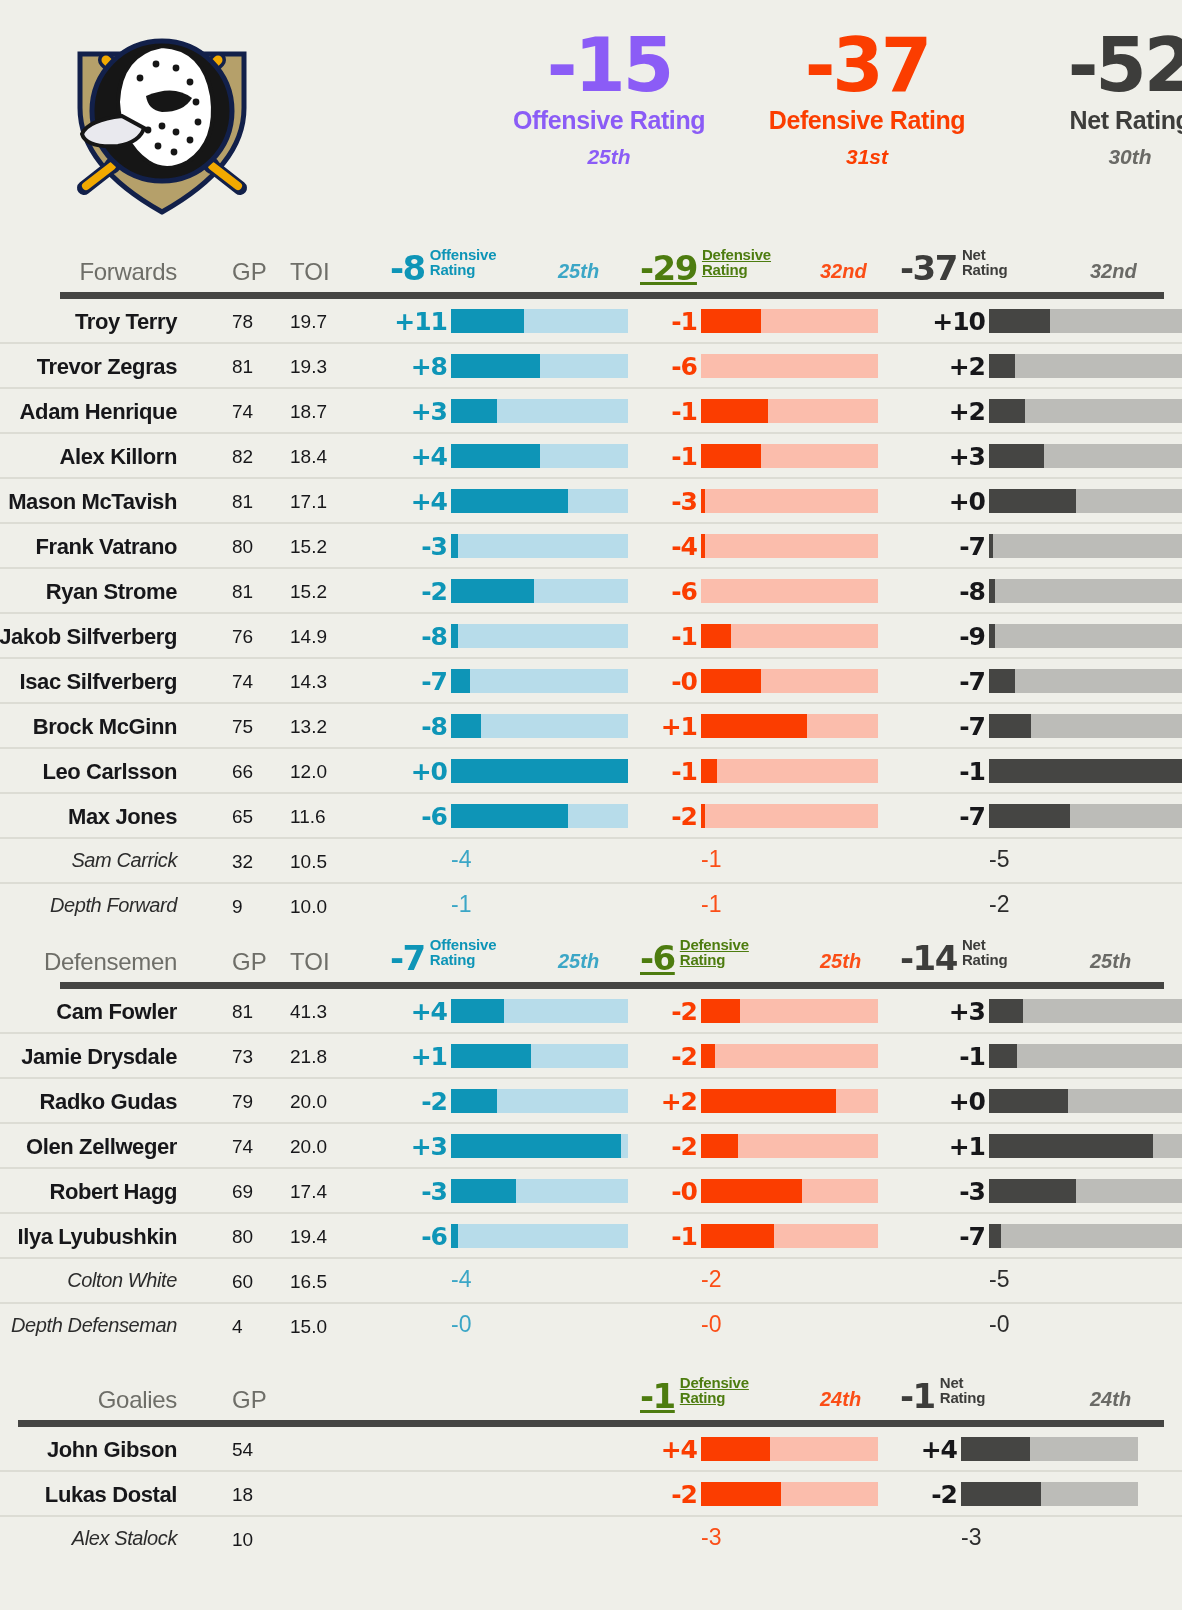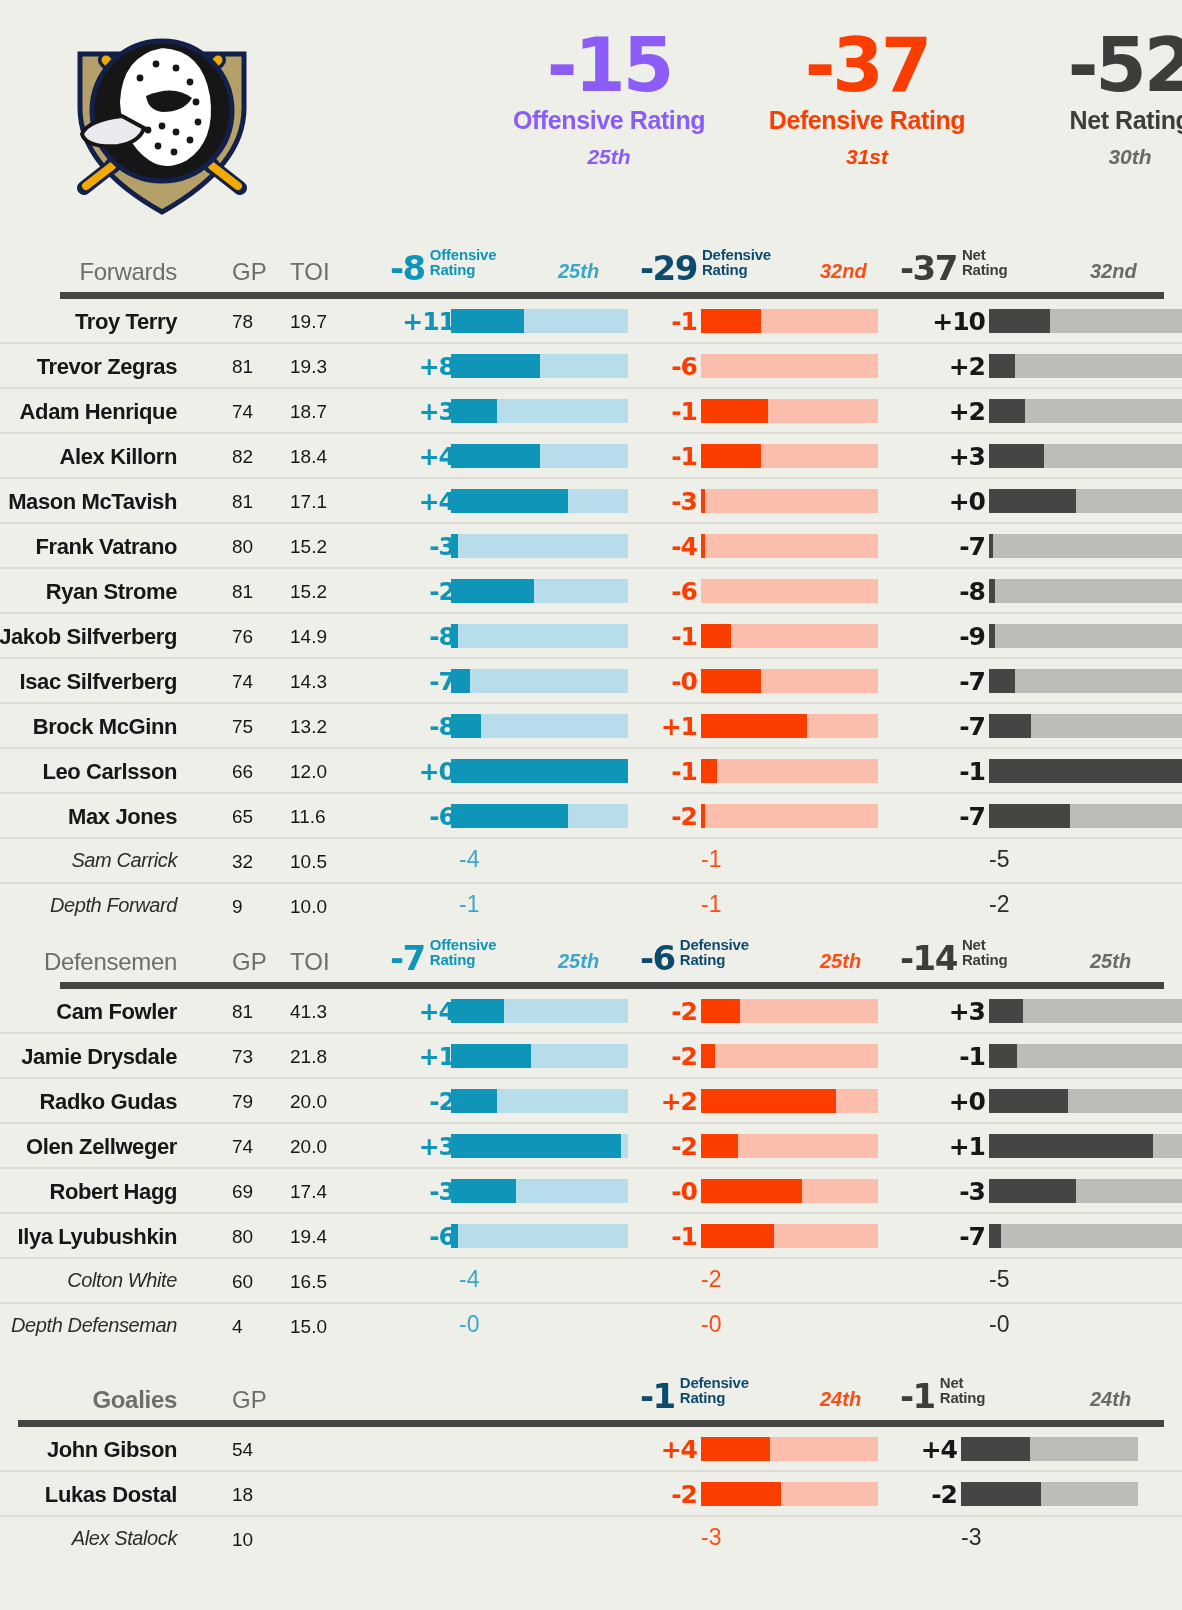--- a/index.html
+++ b/index.html
@@ -51,21 +51,21 @@
   .grp .val{
     font-size:34px;font-weight:bold;letter-spacing:-1.5px;
     font-family:"DejaVu Sans", sans-serif;vertical-align:-2px;
   }
   .grp .cap{
     display:inline-block;font-size:15px;font-weight:bold;line-height:1.02;
     margin-left:5px;vertical-align:3px;letter-spacing:-0.2px;
   }
   .grp .rk{position:absolute;font-size:20px;font-style:italic;font-weight:bold;bottom:5px;}
   .g-off{left:390px;} .g-off .val,.g-off .cap{color:#0E95B7;} .g-off .rk{left:168px;color:#3BA6C6;}
-  .g-def{left:640px;} .g-def .val,.g-def .cap{color:#0c4a6e;} .g-def .rk{left:180px;color:#FB4E17;}
+  .g-def{left:640px;} .g-def .val,.g-def .cap{color:#4d7c0f;text-decoration:underline;} .g-def .rk{left:180px;color:#FB4E17;}
   .g-net{left:900px;} .g-net .val,.g-net .cap{color:#3D3D3B;} .g-net .rk{left:190px;color:#6A6A66;}
 
   .rule{height:7px;background:#454543;margin-left:60px;margin-right:18px;}
   .sec-goalies .rule{margin-left:18px;}
 
   
   .row{position:relative;height:43px;border-bottom:2px solid #DCDCD4;}
   .row:last-child{border-bottom:none;}
   .row .name{
     position:absolute;right:1005px;top:10px;
@@ -79,42 +79,42 @@
   .metric{position:absolute;top:7px;height:30px;}
   .m-off{left:390px;width:238px;}
   .m-def{left:640px;width:238px;}
   .m-net{left:928px;width:263px;}
 
   .metric .num{
     position:absolute;left:0;top:1px;width:57px;text-align:right;
     font-size:25px;font-weight:bold;letter-spacing:-1px;
     font-family:"DejaVu Sans", sans-serif;
   }
-  .m-off .num{color:#0E95B7;margin-left:8px;}
+  .m-off .num{color:#0E95B7;}
   .m-def .num{color:#FB3D00;}
   .m-net .num{color:#17171A;}
 
   .track{position:absolute;left:61px;right:0;top:3px;height:24px;}
   .fill{position:absolute;left:0;top:0;height:24px;}
   .m-off .track{background:#B7DCEA;} .m-off .fill{background:#0E95B7;}
   .m-def .track{background:#FBBDAC;} .m-def .fill{background:#FB3D00;}
   .m-net .track{background:#BCBCB8;} .m-net .fill{background:#454543;}
 
   
   .row.depth .metric .num{
     left:61px;width:auto;text-align:left;
     font-size:23px;font-weight:normal;letter-spacing:0;
     font-family:"Liberation Sans",sans-serif;top:0;
   }
   .row.depth .m-off .num{color:#3BA6C6;}
   .row.depth .m-def .num{color:#FB4E17;}
   .row.depth .m-net .num{color:#2C2C2C;}
 
   
-  .sec-goalies .sec-head .pos{right:1005px;font-weight:bold;}
+  .sec-goalies .sec-head .pos{right:1005px;}
   .sec-goalies .m-def{left:640px;width:238px;}
   .sec-goalies .m-net{left:900px;width:238px;}
 </style>
 </head>
 <body>
 
 <div class="card">
 
   <div class="header">
 

